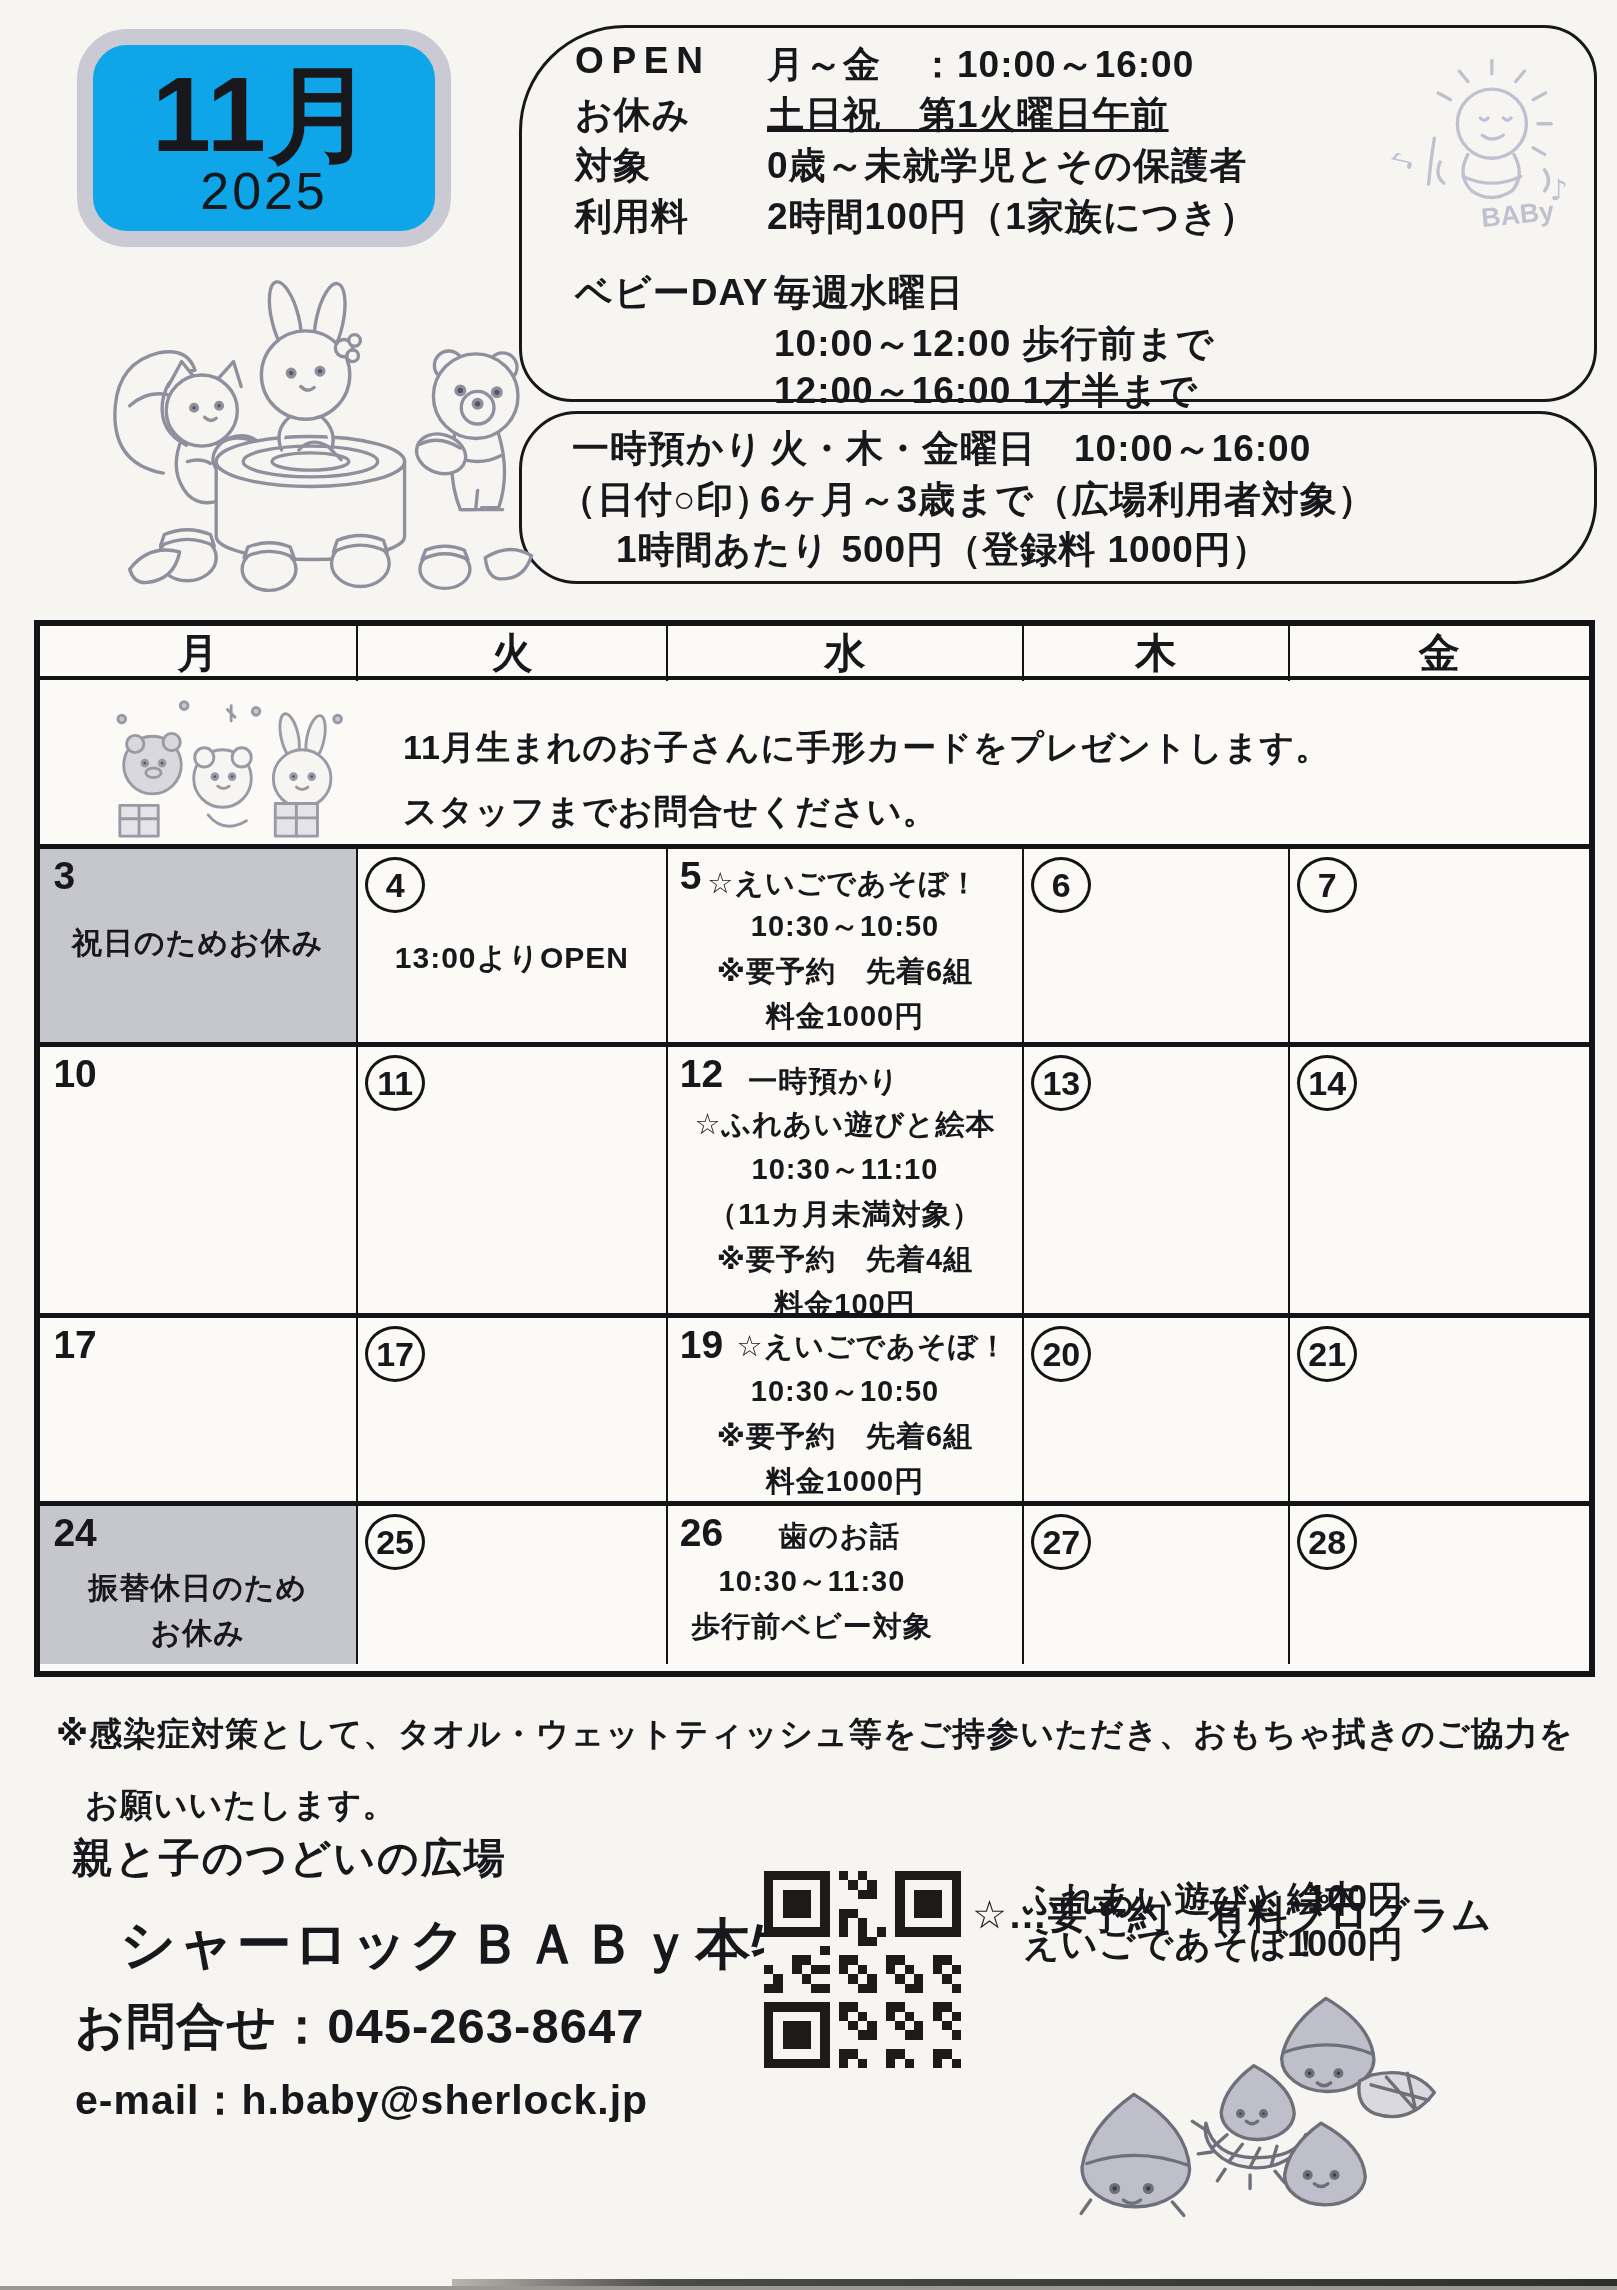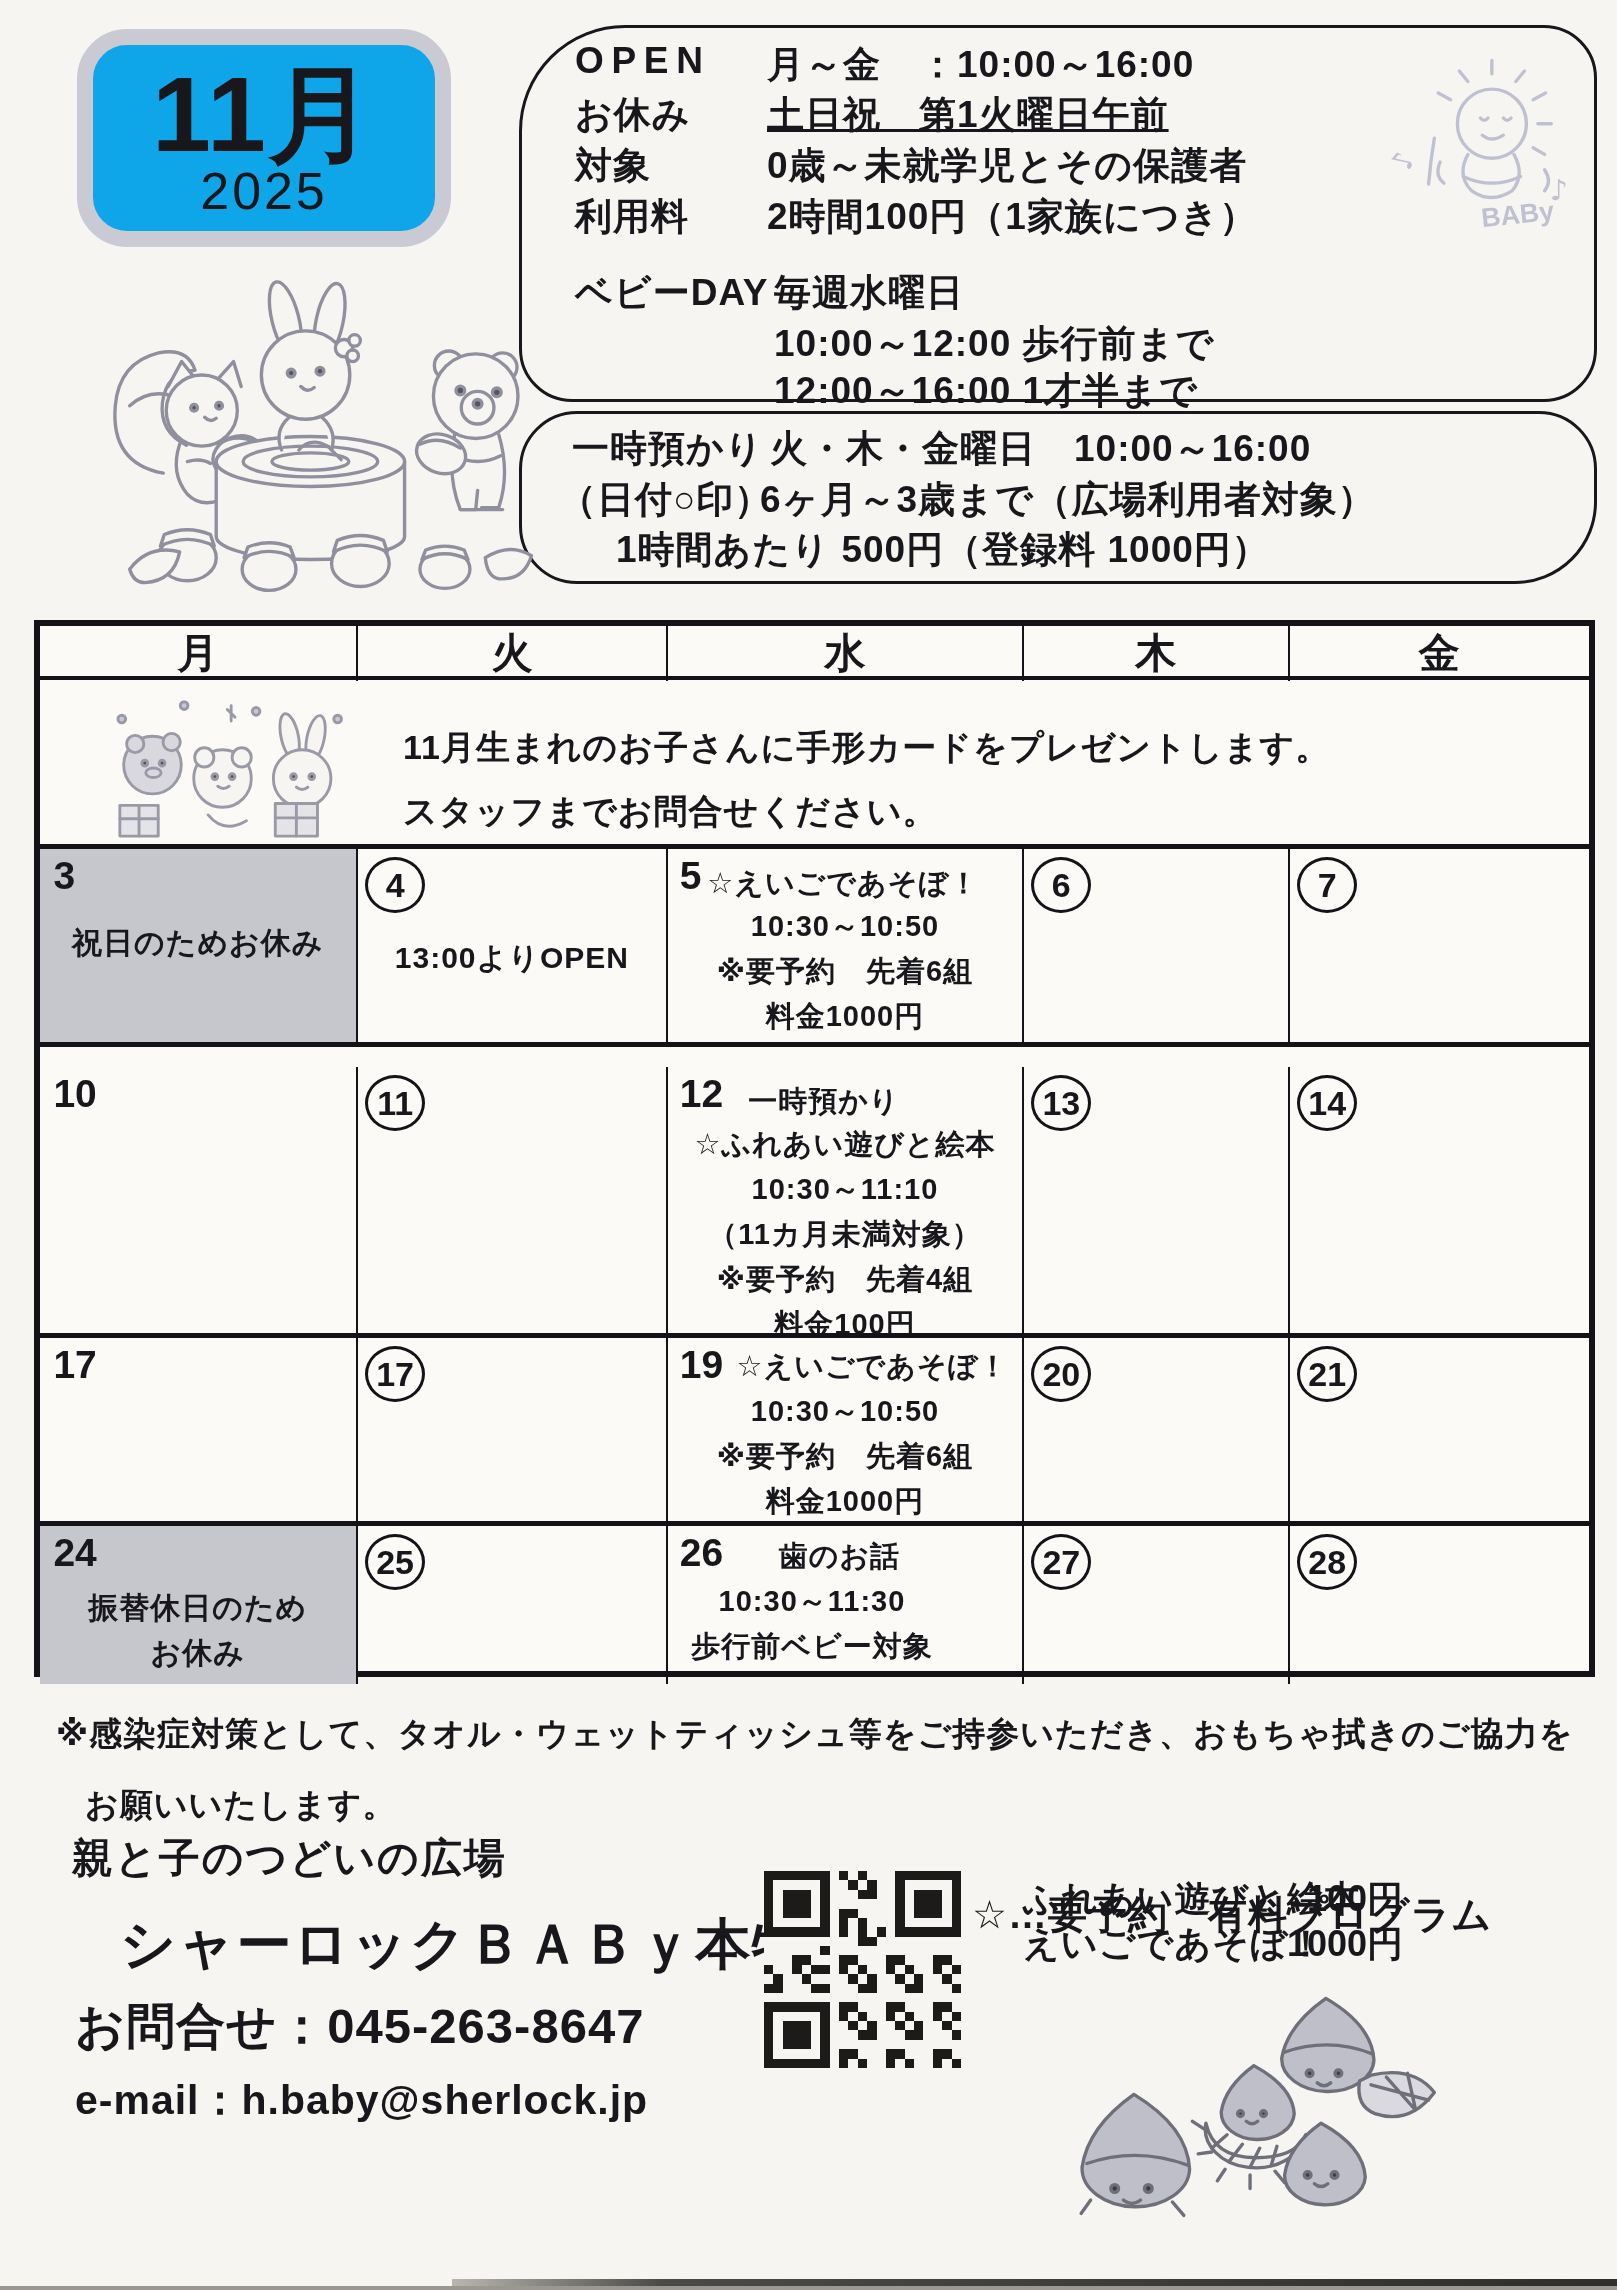--- a/index.html
+++ b/index.html
@@ -25,21 +25,21 @@
             border:6.7px solid #131318;box-sizing:border-box;}
   .cal-row{display:grid;grid-template-columns:20.37% 20.06% 22.95% 17.17% 19.45%;box-sizing:border-box;}
   .cal-header{height:54px;border-bottom:4.8px solid #131318;}
   .cal-header .hcell{display:flex;align-items:center;justify-content:center;
             font-size:41px;font-weight:700;border-left:2.9px solid #131318;}
   .cal-header .hcell:first-child{border-left:none;}
   .notice-row{height:169px;border-bottom:5.8px solid #131318;display:flex;align-items:flex-end;padding-left:53px;box-sizing:border-box;}
   .notice-text{margin-left:27px;font-size:34px;font-weight:600;line-height:1.9;letter-spacing:1px;}
   .week{border-bottom:5.8px solid #131318;}
   .week:last-child{border-bottom:none;}
-  .w1{height:198px;} .w2{height:271px;margin-top:20px;} .w3{height:188px;} .w4{height:158px;}
+  .w1{height:198px;} .w2{height:271px;} .w3{height:188px;} .w4{height:158px;}
   .cell{position:relative;border-left:2.9px solid #131318;box-sizing:border-box;overflow:hidden;}
   .cell:first-child{border-left:none;}
   .cell.gray{background:#c6c6cd;}
   .d{display:inline-block;font-size:39px;font-weight:600;margin:5.8px 0 0 13.4px;line-height:1.1;}
   .c{display:inline-block;min-width:50px;height:50px;border:3.8px solid #131318;border-radius:50%;
      text-align:center;line-height:50px;font-size:34px;font-weight:600;margin:7.7px 0 0 7.7px;padding:0 1.9px;}
   .note{text-align:center;font-size:30px;font-weight:600;margin-top:25px;letter-spacing:1px;}
   .note2{text-align:center;font-size:30px;font-weight:600;margin-top:10px;line-height:1.5;letter-spacing:1px;}
   .dayline{display:flex;align-items:flex-start;padding:3.8px 0 0 11.5px;}
   .dayline .d{margin:1.9px 0 0 0;}

